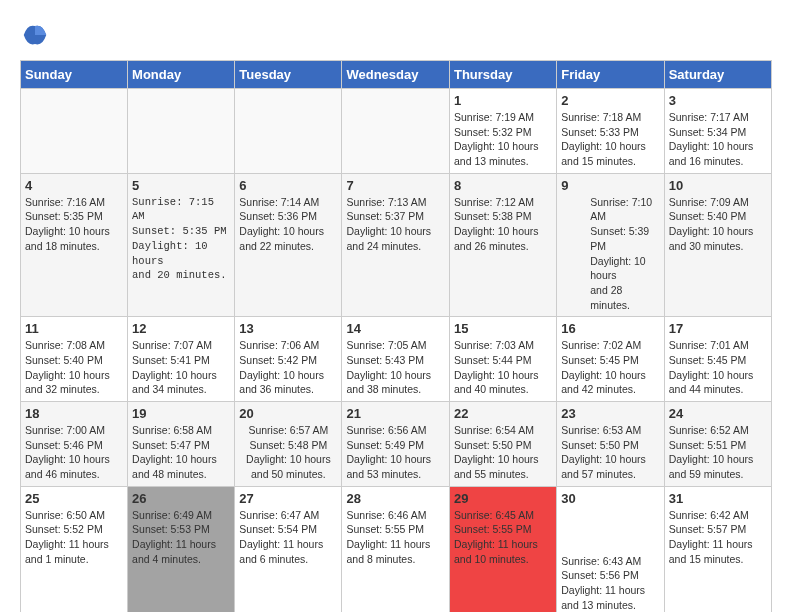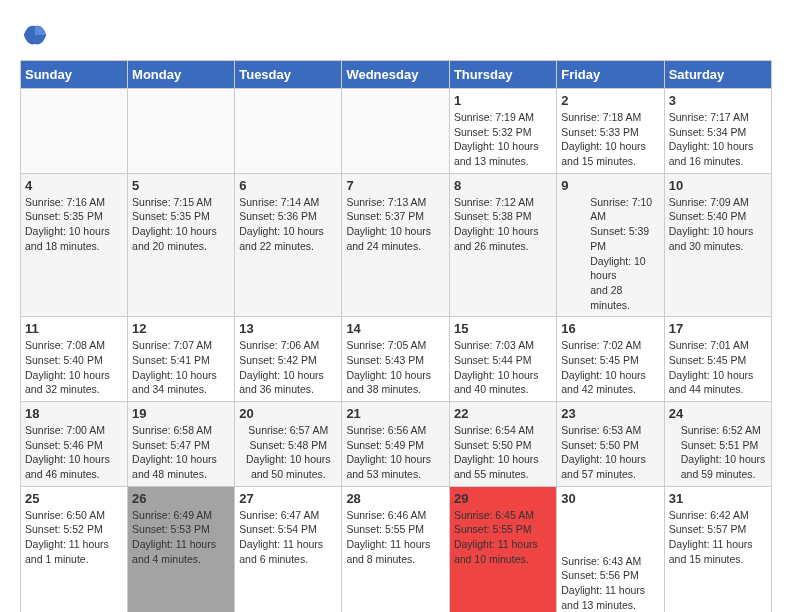--- a/index.html
+++ b/index.html
@@ -158,21 +158,21 @@
       <tr>
         <td style="background: rgb(245, 245, 245);">
           <span class="day-number">4</span>
           <div class="day-info" style="white-space: pre-line;">Sunrise: 7:16 AM
 Sunset: 5:35 PM
 Daylight: 10 hours
 and 18 minutes.</div>
         </td>
         <td style="background: rgb(245, 245, 245);">
           <span class="day-number">5</span>
-          <div class="day-info" style="white-space: pre-line;">Sunrise: 7:15 AM
+          <div class="day-info" style="white-space: pre-line; font-family: Liberation Mono, monospace;">Sunrise: 7:15 AM
 Sunset: 5:35 PM
 Daylight: 10 hours
 and 20 minutes.</div>
         </td>
         <td style="background: rgb(245, 245, 245);">
           <span class="day-number">6</span>
           <div class="day-info" style="white-space: pre-line;">Sunrise: 7:14 AM
 Sunset: 5:36 PM
 Daylight: 10 hours
 and 22 minutes.</div>
@@ -295,21 +295,21 @@
         </td>
         <td style="background: rgb(245, 245, 245);">
           <span class="day-number">23</span>
           <div class="day-info" style="white-space: pre-line;">Sunrise: 6:53 AM
 Sunset: 5:50 PM
 Daylight: 10 hours
 and 57 minutes.</div>
         </td>
         <td style="background: rgb(245, 245, 245);">
           <span class="day-number">24</span>
-          <div class="day-info" style="white-space: pre-line; margin-left: 12px;">Sunrise: 6:52 AM
+          <div class="day-info" style="white-space: pre-line;">Sunrise: 6:52 AM
 Sunset: 5:51 PM
 Daylight: 10 hours
 and 59 minutes.</div>
         </td>
       </tr>
       <tr>
         <td style="background: rgb(255, 255, 255);">
           <span class="day-number">25</span>
           <div class="day-info" style="white-space: pre-line;">Sunrise: 6:50 AM
 Sunset: 5:52 PM

